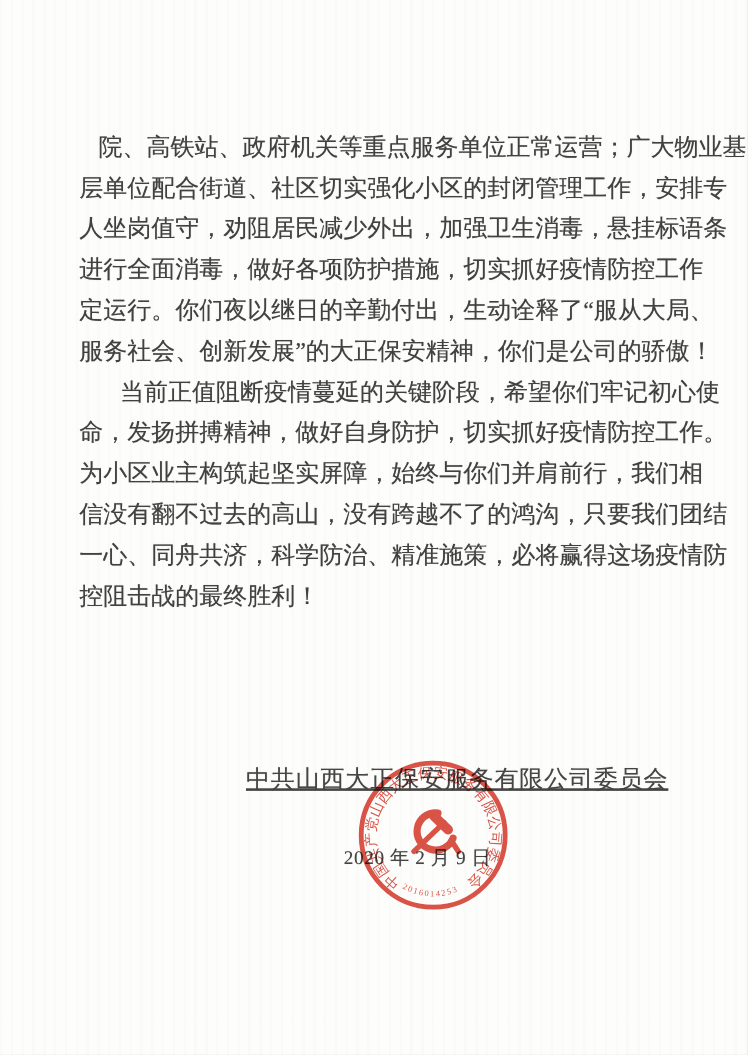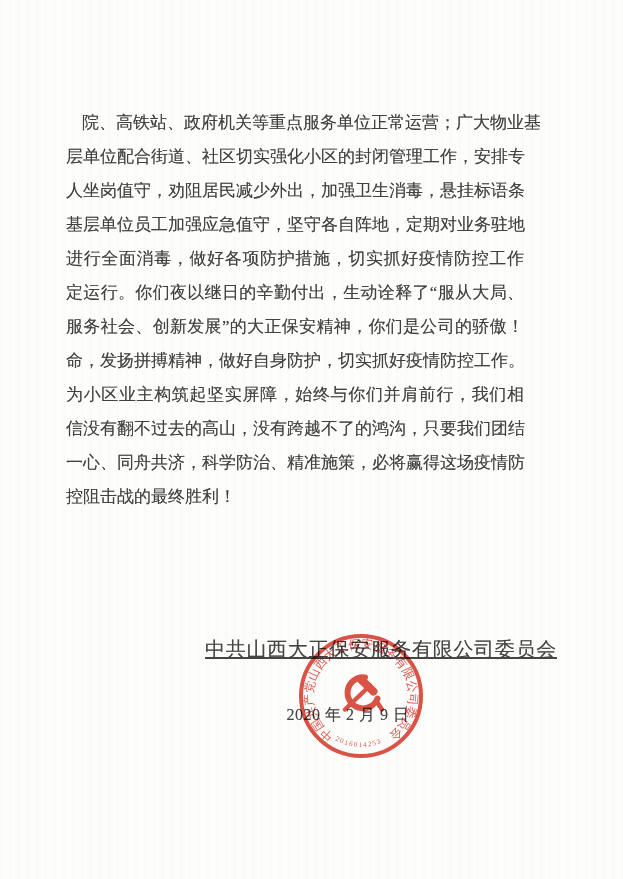--- a/index.html
+++ b/index.html
@@ -14,21 +14,21 @@
     font-family:"Liberation Serif","DejaVu Serif",serif;
   }
   .body-text{
     position:absolute;
     left:66px;top:106px;width:458px;
     color:#414141;
   }
   .t-line{
     height:34px;
     line-height:34px;
-    font-size:17px;
+    font-size:20px;
     text-align:justify;
     text-align-last:justify;
     word-break:break-all;
     white-space:nowrap;
     text-shadow:0 0 0.6px rgba(80,80,80,0.55);
   }
   .t-line.first{text-indent:16px;}
   .t-line.indent{text-indent:34px;}
   .t-line.last{text-align-last:left;}
   .signature{
@@ -64,24 +64,24 @@
 </style>
 </head>
 <body>
 
 <div class="page">
 
   <div class="body-text">
     <div class="t-line first">院、高铁站、政府机关等重点服务单位正常运营；广大物业基</div>
     <div class="t-line">层单位配合街道、社区切实强化小区的封闭管理工作，安排专</div>
     <div class="t-line">人坐岗值守，劝阻居民减少外出，加强卫生消毒，悬挂标语条</div>
-    <div class="t-line">基层单位员工加强应急值守，坚守各自阵地，定期对业务驻地</div>
     <div class="t-line">进行全面消毒，做好各项防护措施，切实抓好疫情防控工作</div>
     <div class="t-line">定运行。你们夜以继日的辛勤付出，生动诠释了“服从大局、</div>
     <div class="t-line">服务社会、创新发展”的大正保安精神，你们是公司的骄傲！</div>
+    <div class="t-line indent">当前正值阻断疫情蔓延的关键阶段，希望你们牢记初心使</div>
     <div class="t-line">命，发扬拼搏精神，做好自身防护，切实抓好疫情防控工作。</div>
     <div class="t-line">为小区业主构筑起坚实屏障，始终与你们并肩前行，我们相</div>
     <div class="t-line">信没有翻不过去的高山，没有跨越不了的鸿沟，只要我们团结</div>
     <div class="t-line">一心、同舟共济，科学防治、精准施策，必将赢得这场疫情防</div>
     <div class="t-line last">控阻击战的最终胜利！</div>
   </div>
 
   <div class="signature">中共山西大正保安服务有限公司委员会</div>
   <div class="date-line">2020 年 2 月 9 日</div>
 

